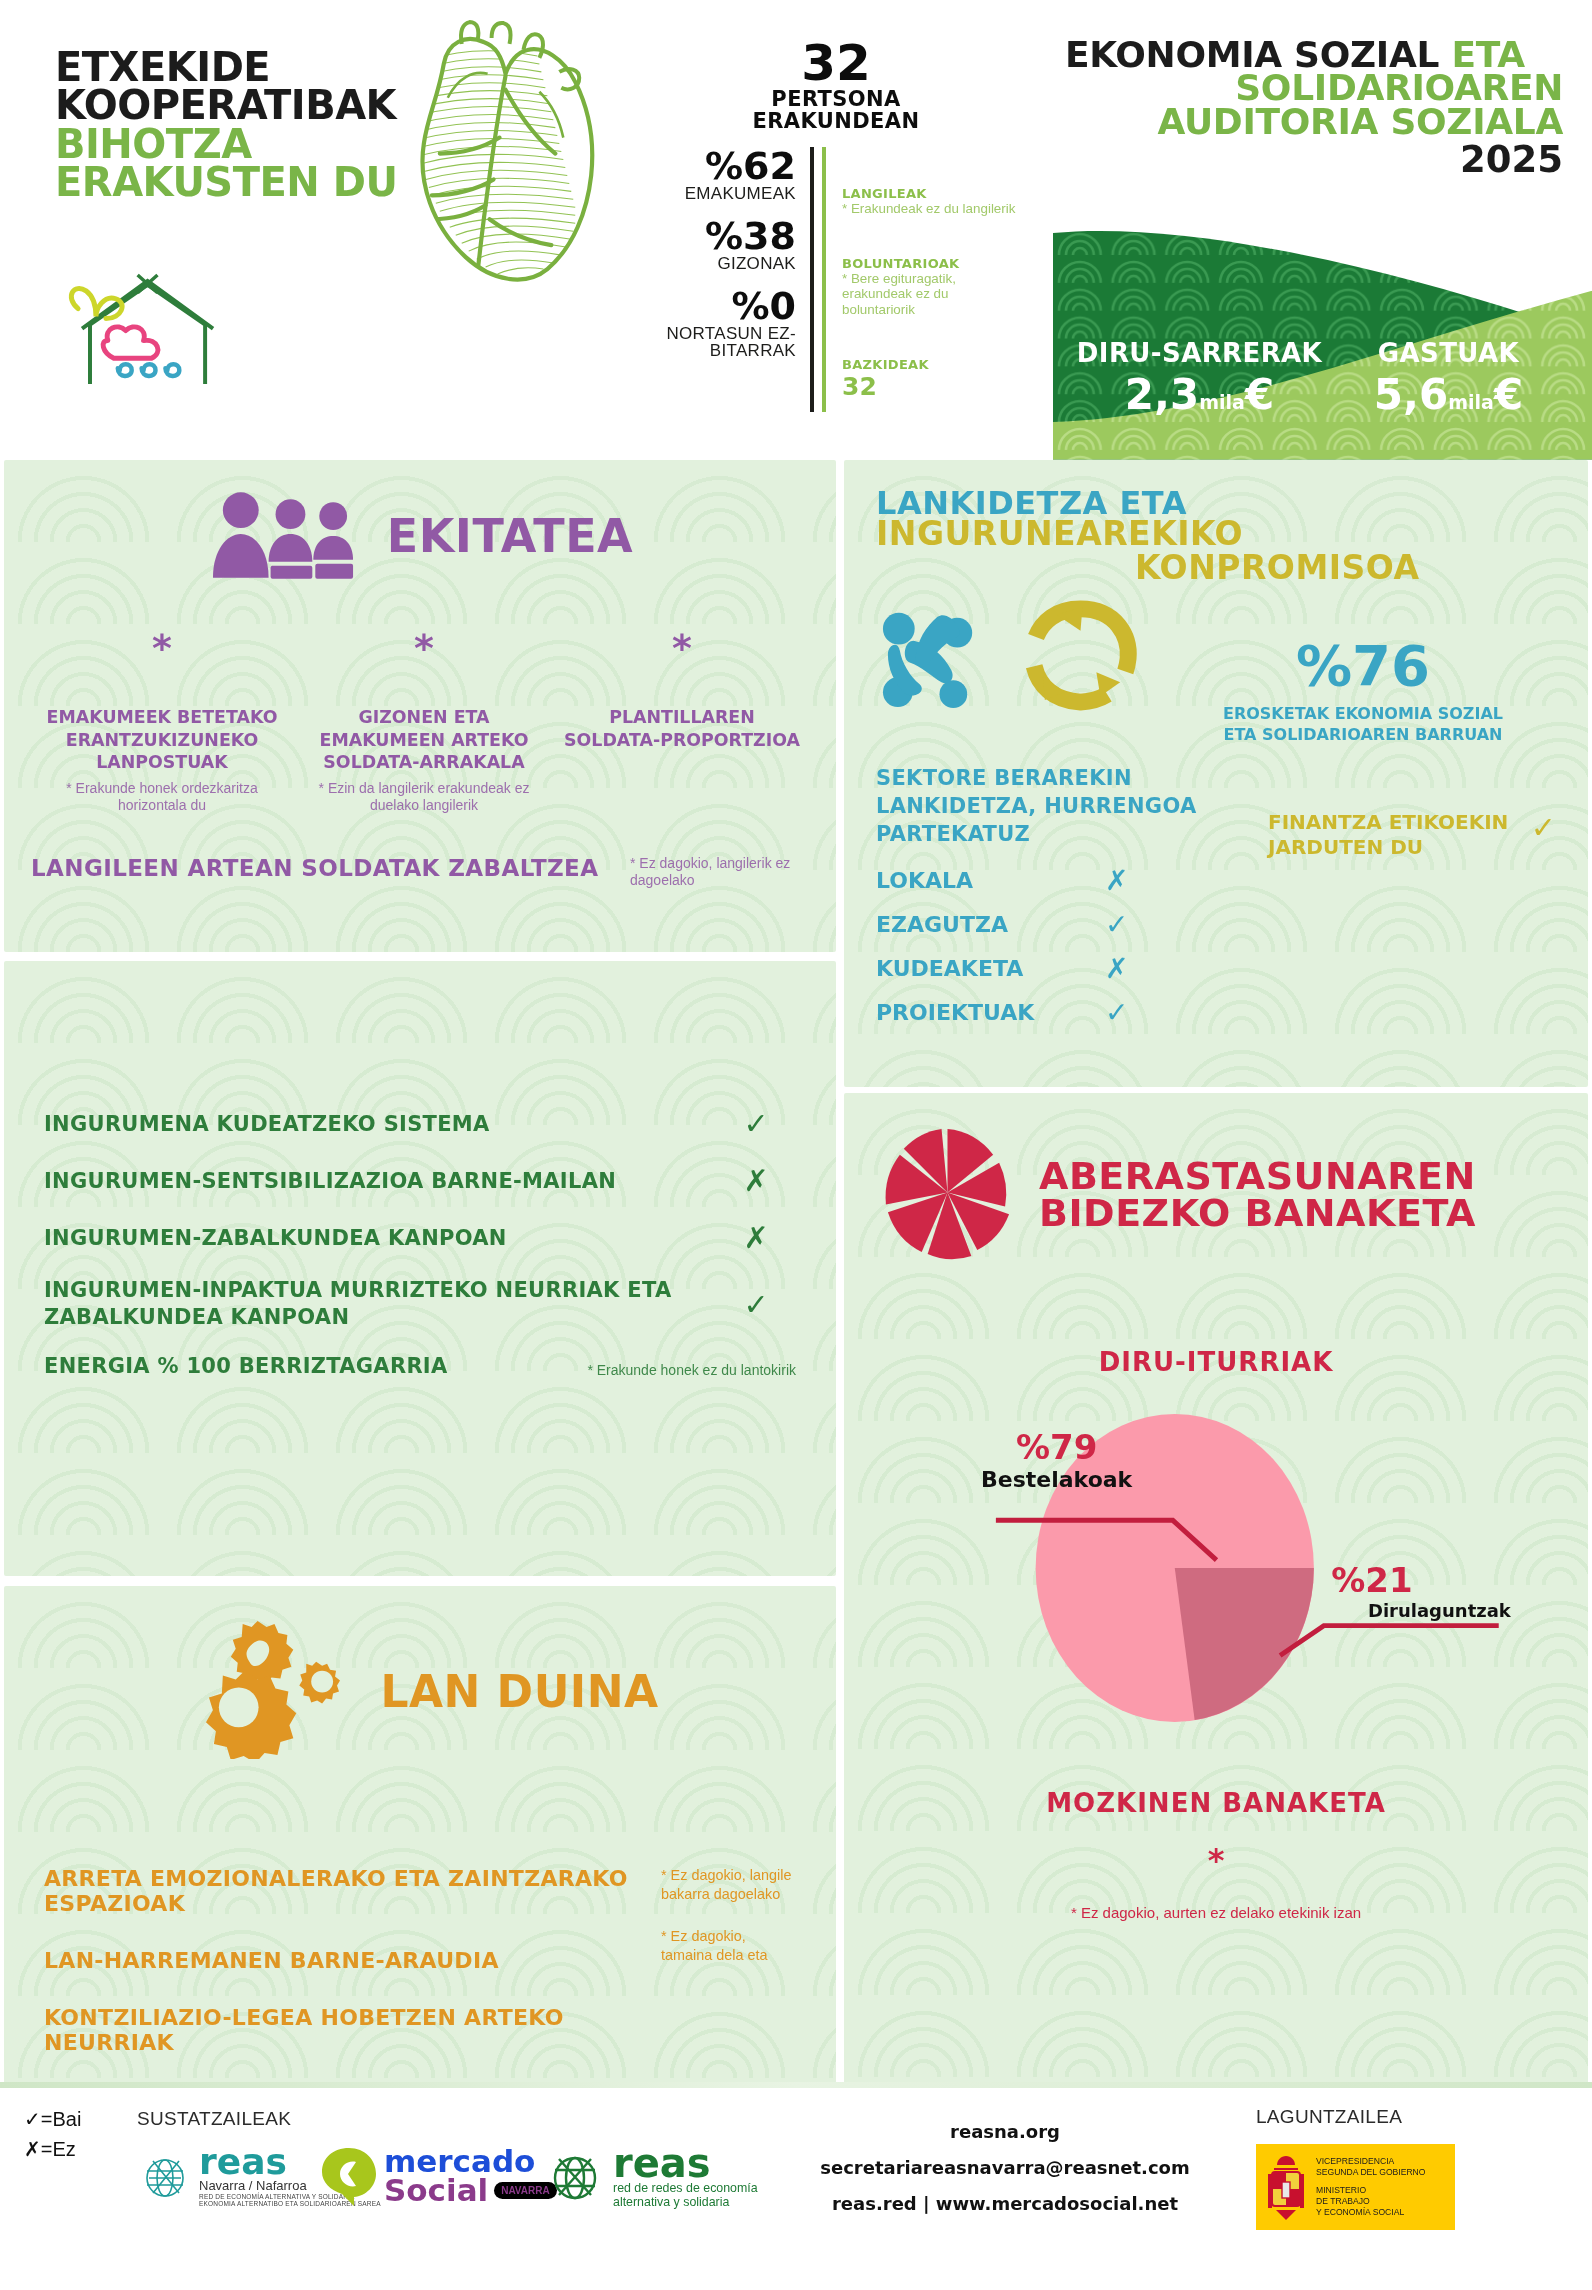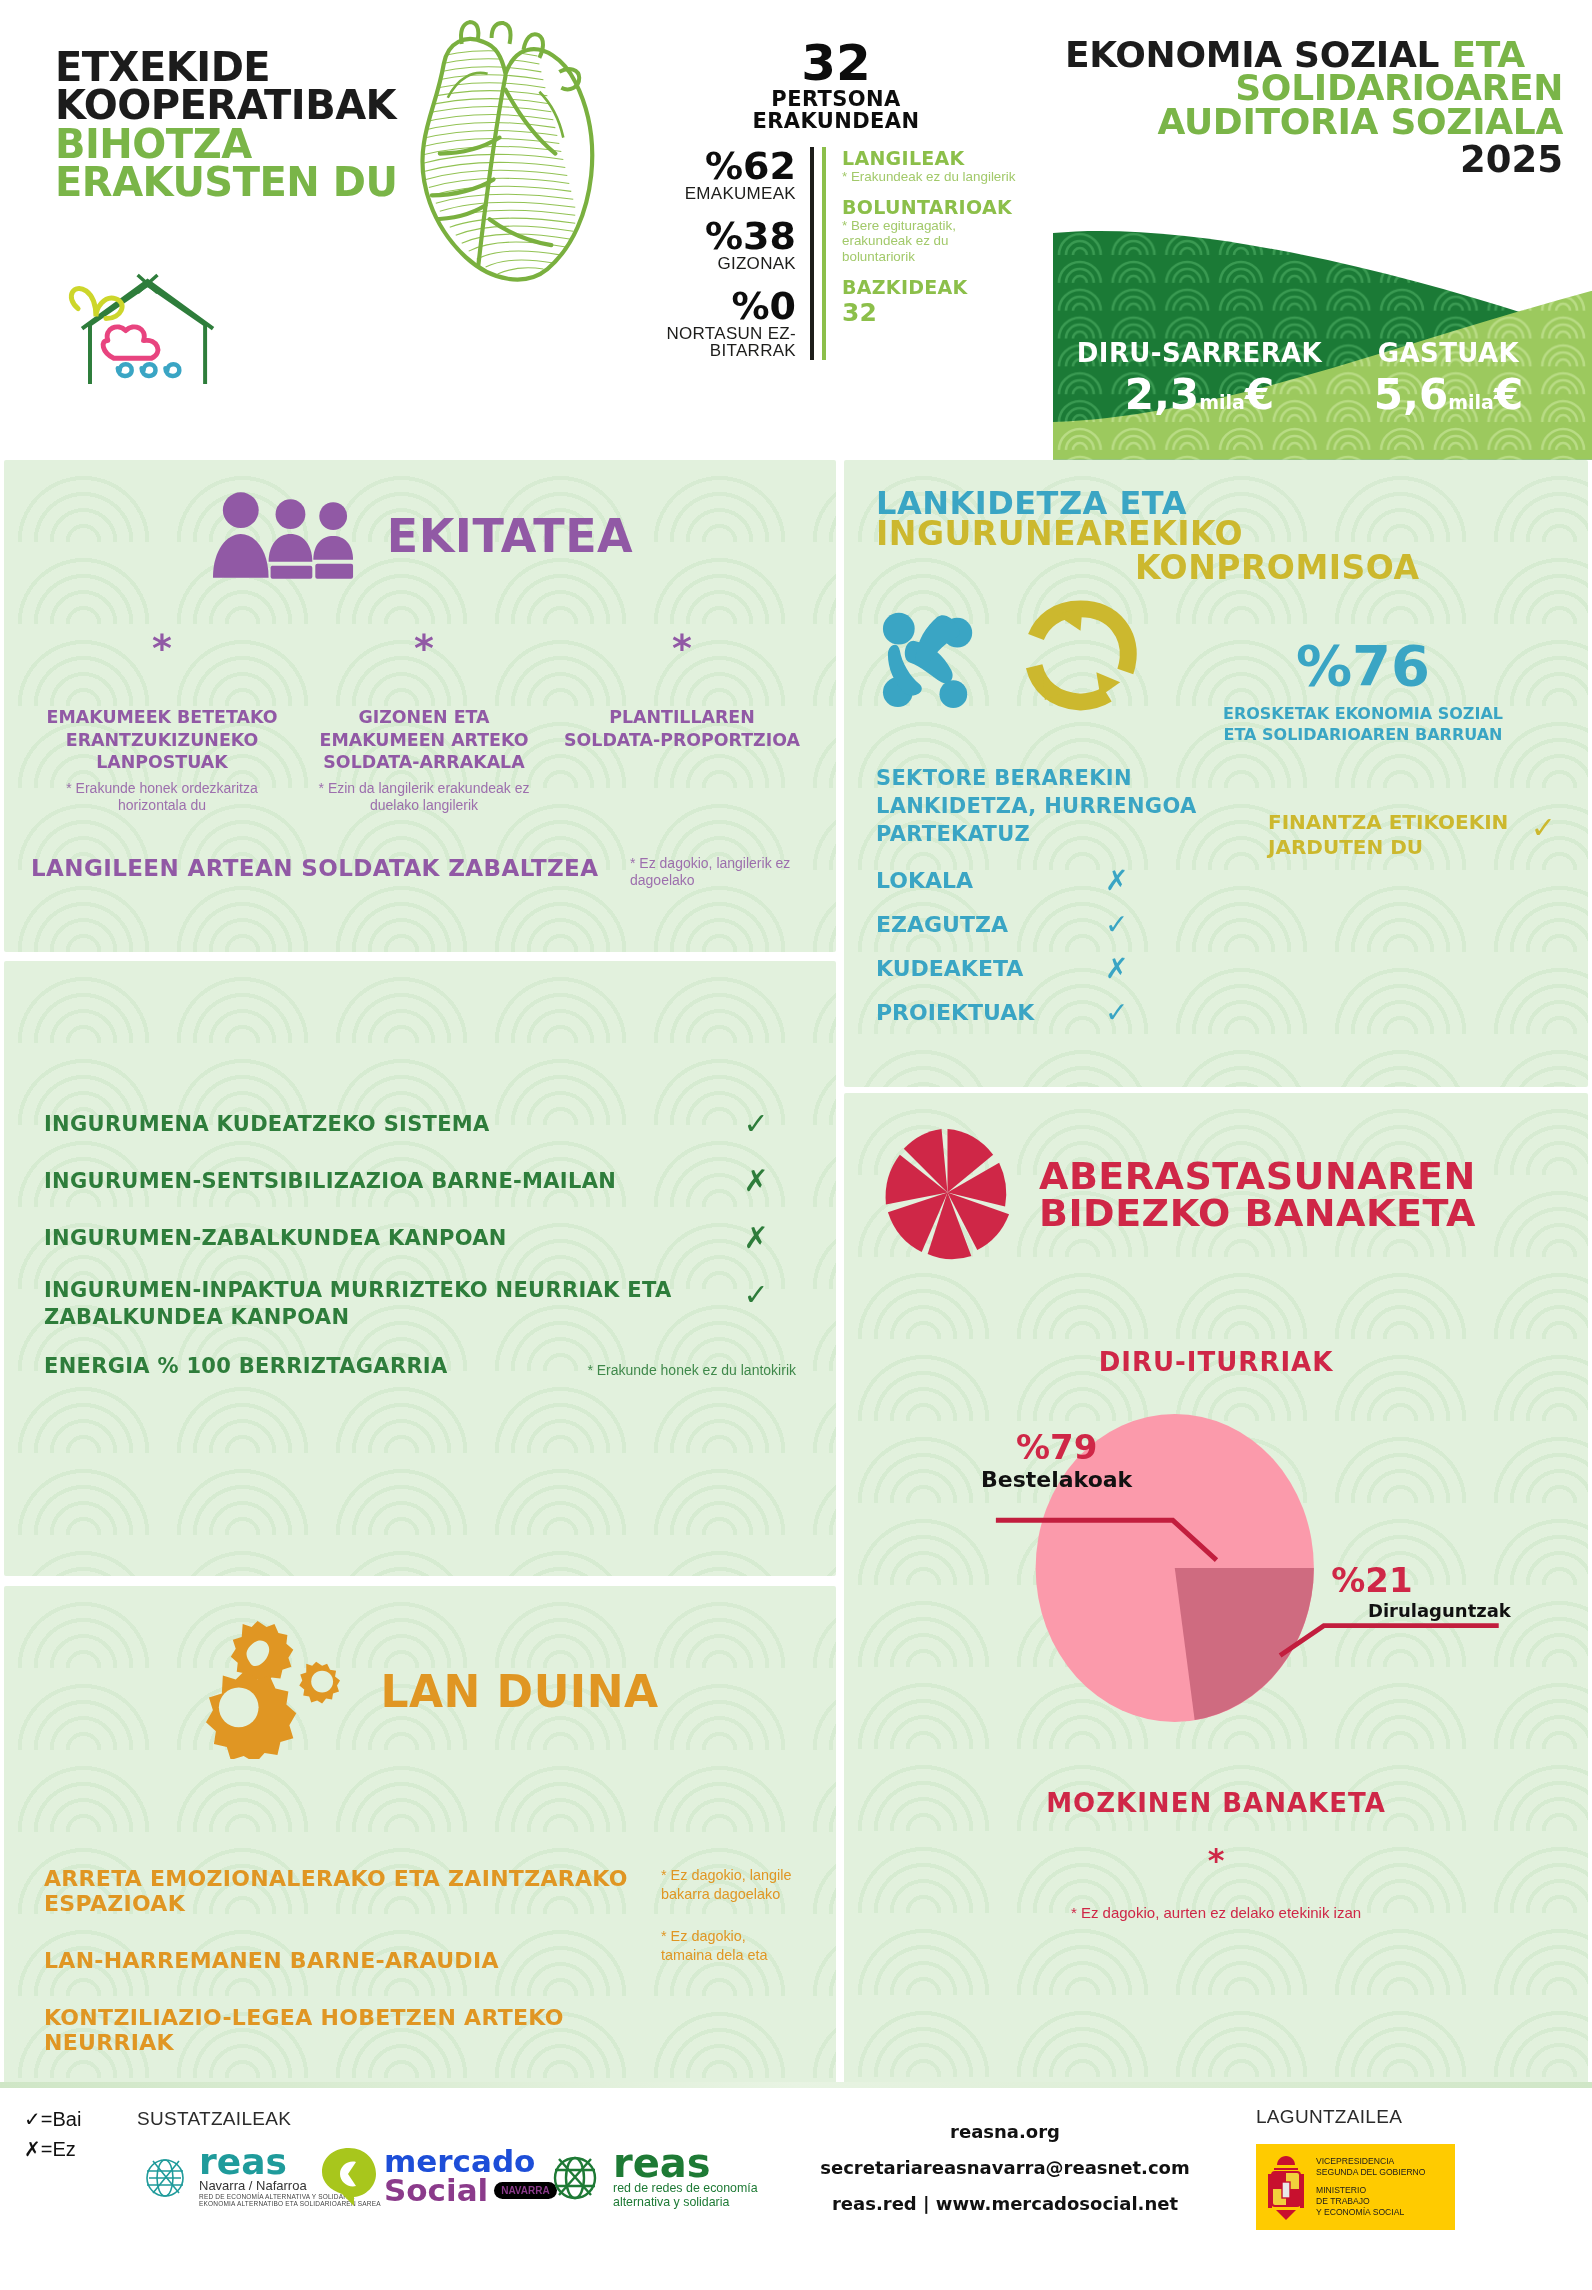--- a/index.html
+++ b/index.html
@@ -28,21 +28,21 @@
   .stat-big { text-align: center; font-family:"DejaVu Sans",sans-serif; font-weight: bold;
               font-size: 50px; color: #0d0d0d; line-height: 0.95; }
   .stat-big-sub { text-align: center; font-family:"DejaVu Sans",sans-serif; font-weight: bold;
                   font-size: 21px; color: #0d0d0d; line-height: 1.08; letter-spacing: 0.4px; }
   .stat-cols { display: flex; margin-top: 14px; }
   .stat-left { width: 167px; text-align: right; padding-right: 14px; border-right: 4px solid #1d1d1b; }
   .stat-right { padding-left: 16px; border-left: 4px solid #8cbf4a; margin-left: 8px; flex: 1; }
   .pct { font-family:"DejaVu Sans",sans-serif; font-weight: bold; font-size: 38px; color: #0d0d0d; line-height: 1.0; }
   .pct-lbl { font-family:"Liberation Sans",sans-serif; font-size: 17px; color: #1d1d1b; line-height: 1.05; letter-spacing: 0.3px;}
   .rgroup { margin-bottom: 11px; }
-  .rgroup-t { font-family:"DejaVu Sans",sans-serif; font-weight: bold; font-size: 19px; color: #8cbf4a; letter-spacing:0.3px;}
+  .rgroup-t { font-family:"DejaVu Sans",sans-serif; font-weight: bold; font-size: 13px; color: #8cbf4a; letter-spacing:0.3px;margin-top:39px;}
   .rgroup-n { font-family:"DejaVu Sans",sans-serif; font-weight: bold; font-size: 25px; color: #8cbf4a; }
   .rgroup-s { font-family:"Liberation Sans",sans-serif; font-size: 13.4px; color: #a2c96a; line-height: 1.18; }
 
   .title-block { position: absolute; left: 1065px; top: 38px; width: 498px; text-align: left; }
   .tline { font-family:"DejaVu Sans",sans-serif; font-weight:bold; font-size: 36px; line-height: 0.93; letter-spacing: -0.3px;}
   .t-dark { color: #1c1c1c; } .t-green { color: #7ab548; }
   .tyear { font-family:"DejaVu Sans",sans-serif; font-weight:bold; font-size: 37px; color:#1c1c1c; text-align: right; }
 
   .wave { position: absolute; left: 1053px; top: 227px; width: 539px; height: 233px; overflow: hidden; }
   .fin-row { position: absolute; left: 1075px; top: 338px; width: 498px; display: flex; }
@@ -407,21 +407,21 @@
           <span class="ck hdr-green" style="font-size:30px; width:80px; text-align:center;">✓</span>
         </div>
         <div style="display:flex; align-items:center; margin-bottom:22px;">
           <span class="hdr-green" style="font-family:'DejaVu Sans',sans-serif; font-weight:bold; font-size:21px; flex:1; letter-spacing:0.3px;">INGURUMEN-SENTSIBILIZAZIOA BARNE-MAILAN</span>
           <span class="ck hdr-green" style="font-size:30px; width:80px; text-align:center;">✗</span>
         </div>
         <div style="display:flex; align-items:center; margin-bottom:22px;">
           <span class="hdr-green" style="font-family:'DejaVu Sans',sans-serif; font-weight:bold; font-size:21px; flex:1; letter-spacing:0.3px;">INGURUMEN-ZABALKUNDEA KANPOAN</span>
           <span class="ck hdr-green" style="font-size:30px; width:80px; text-align:center;">✗</span>
         </div>
-        <div style="display:flex; margin-bottom:22px;">
+        <div style="display:flex; align-items:center; margin-bottom:22px;">
           <span class="hdr-green" style="font-family:'DejaVu Sans',sans-serif; font-weight:bold; font-size:21px; flex:1; letter-spacing:0.3px; line-height:1.3;">INGURUMEN-INPAKTUA MURRIZTEKO NEURRIAK ETA ZABALKUNDEA KANPOAN</span>
           <span class="ck hdr-green" style="font-size:30px; width:80px; text-align:center;">✓</span>
         </div>
         <div style="display:flex; align-items:flex-end;">
           <span class="hdr-green" style="font-family:'DejaVu Sans',sans-serif; font-weight:bold; font-size:21px; letter-spacing:0.3px; flex:1;">ENERGIA % 100 BERRIZTAGARRIA</span>
           <span class="hdr-green" style="font-size:14px; opacity:.9; width:279px; text-align:right;">* Erakunde honek ez du lantokirik</span>
         </div>
       </div>
     </div>
   </div>

